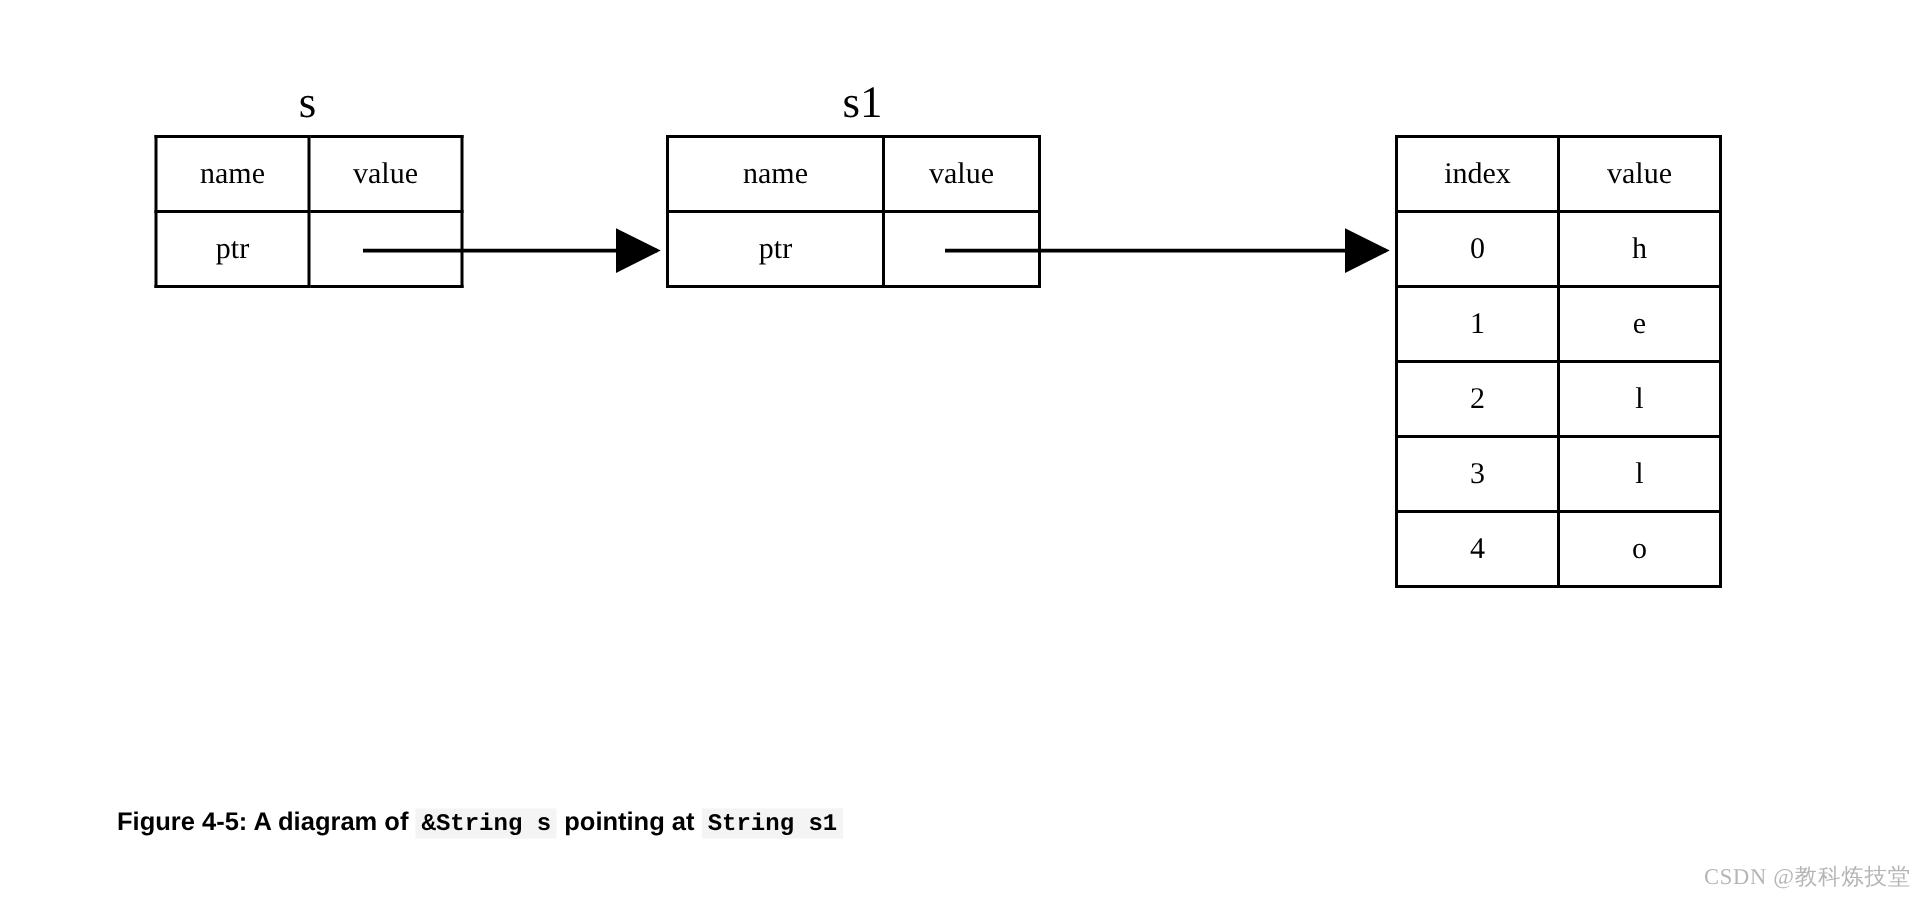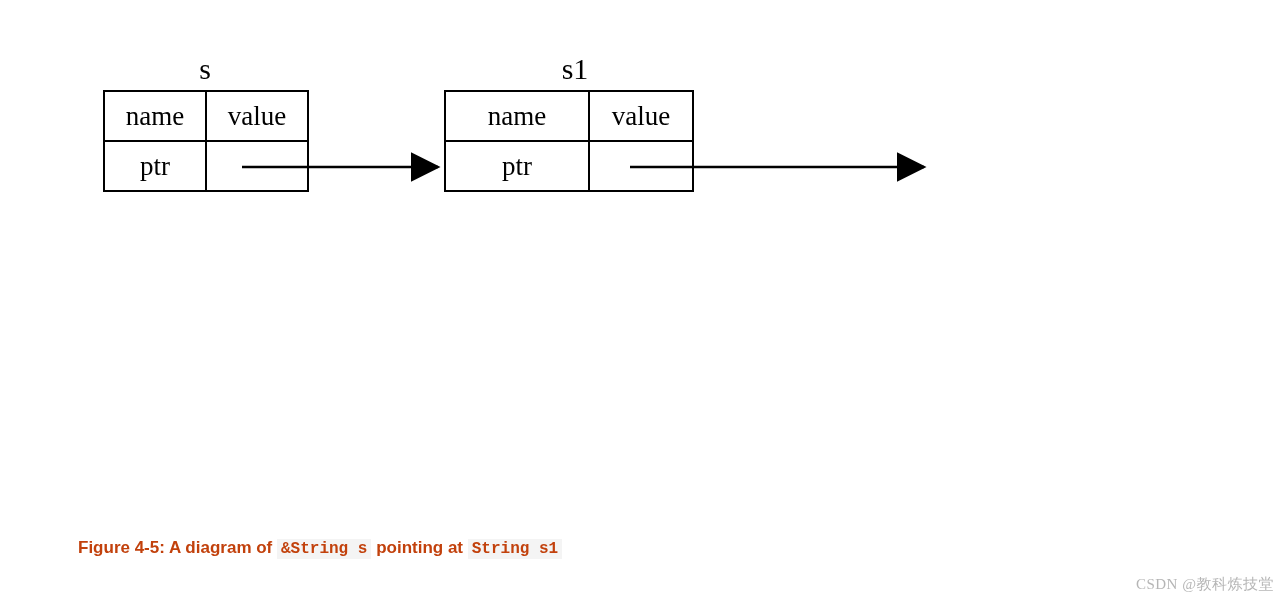--- a/index.html
+++ b/index.html
@@ -21,34 +21,34 @@
     font-size: 30px;
     text-align: center;
   }
   table.mem {
     position: absolute;
     border-collapse: collapse;
     background: #fff;
   }
   table.mem td {
     border: 2px solid #000;
-    font-size: 27px;
+    font-size: 20px;
     text-align: center;
     height: 48px;
     padding: 0 6px;
     vertical-align: middle;
   }
   .caption {
     position: absolute;
     left: 78px;
     top: 538px;
     font-family: Helvetica, Arial, sans-serif;
     font-size: 17px;
     font-weight: 700;
-    color: #c2410c;
+    color: #000000;
   }
   .caption code {
     font-family: "Courier New", monospace;
     background: #f4f4f4;
     padding: 1px 4px;
     font-weight: 600;
     font-size: 16px;
   }
   .watermark {
     position: absolute;
@@ -95,20 +95,48 @@
       <td style="width:130px;">name</td>
       <td style="width:90px;">value</td>
     </tr>
     <tr>
       <td>ptr</td>
       <td></td>
     </tr>
   </tbody>
     </table>
 
+  <table class="mem" style="left:930px; top:90px;">
+    <tbody>
+        <tr>
+      <td style="width:94px;">index</td>
+      <td style="width:94px;">value</td>
+    </tr>
+    <tr>
+      <td>0</td>
+      <td>h</td>
+    </tr>
+    <tr>
+      <td>1</td>
+      <td>e</td>
+    </tr>
+    <tr>
+      <td>2</td>
+      <td>l</td>
+    </tr>
+    <tr>
+      <td>3</td>
+      <td>l</td>
+    </tr>
+    <tr>
+      <td>4</td>
+      <td>o</td>
+    </tr>
+  </tbody>
+    </table>
 
   <svg class="arrows">
     <defs>
       <marker id="ah" markerWidth="14" markerHeight="14" refX="11" refY="6" orient="auto">
         <path d="M0,0 L12,6 L0,12 Z" fill="#000"></path>
       </marker>
     </defs>
 
     <line x1="242" y1="167" x2="438" y2="167" stroke="#000" stroke-width="2.5" marker-end="url(#ah)"></line>
 

